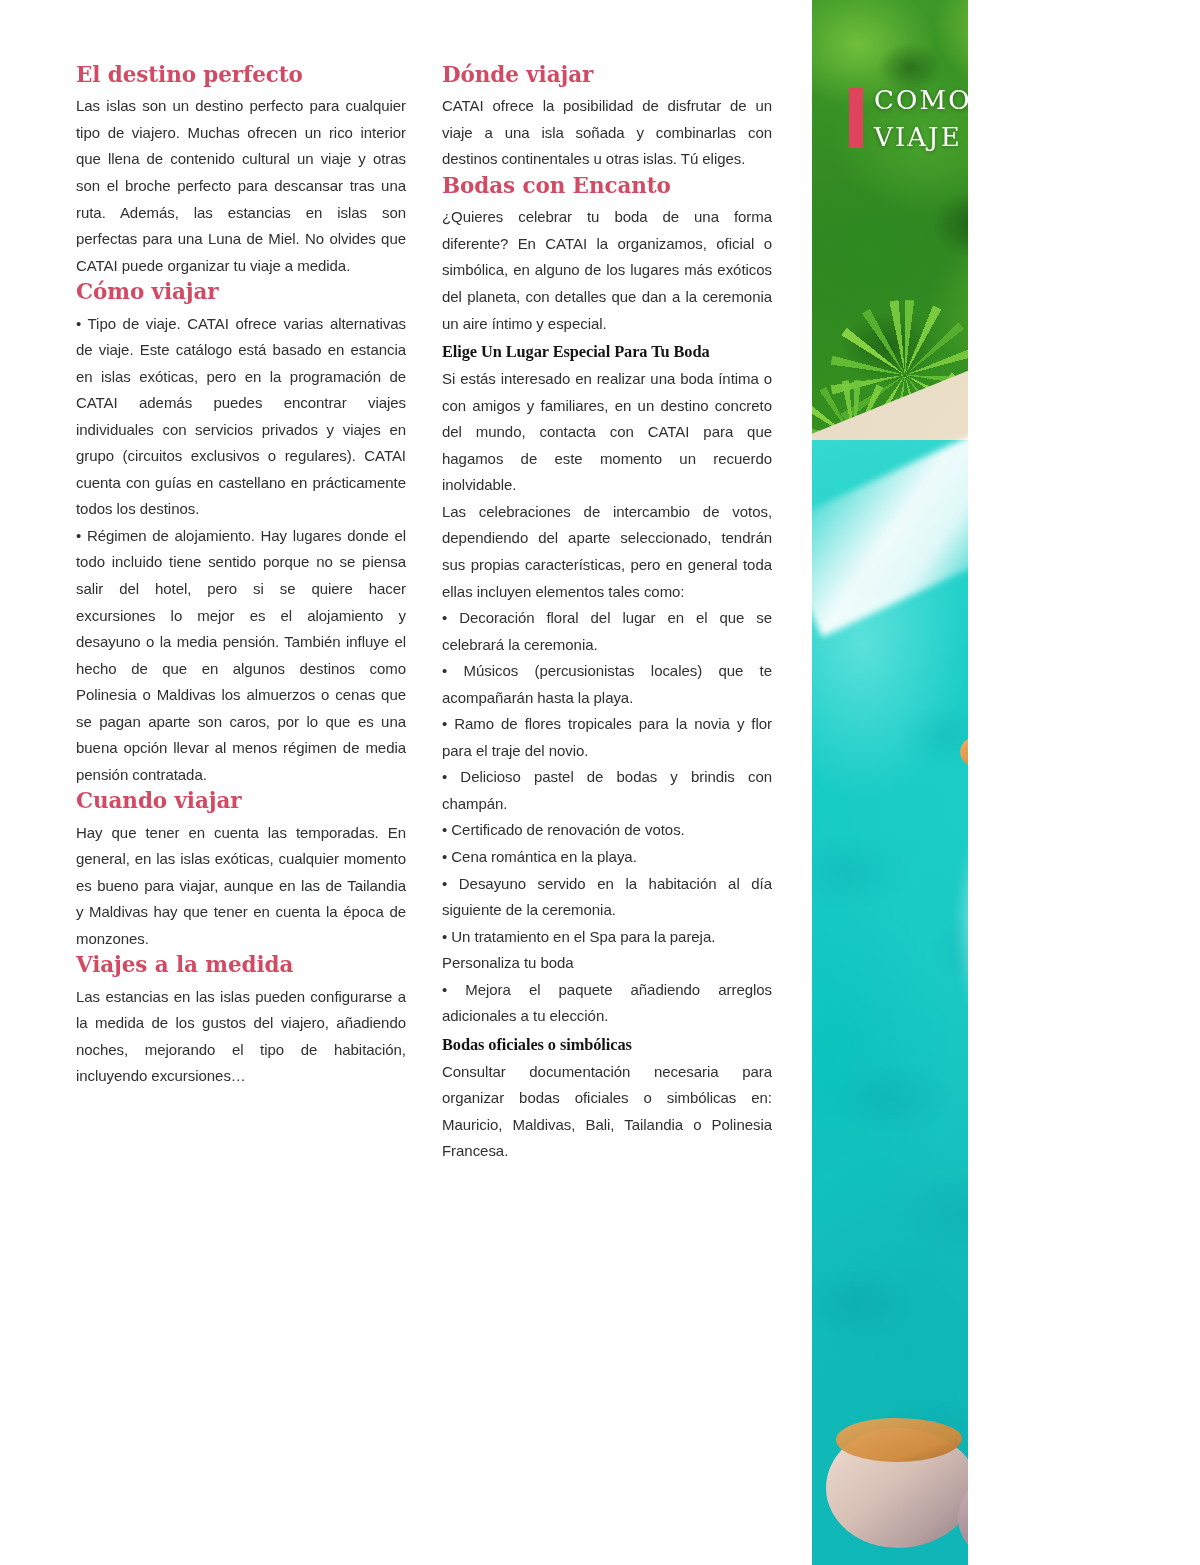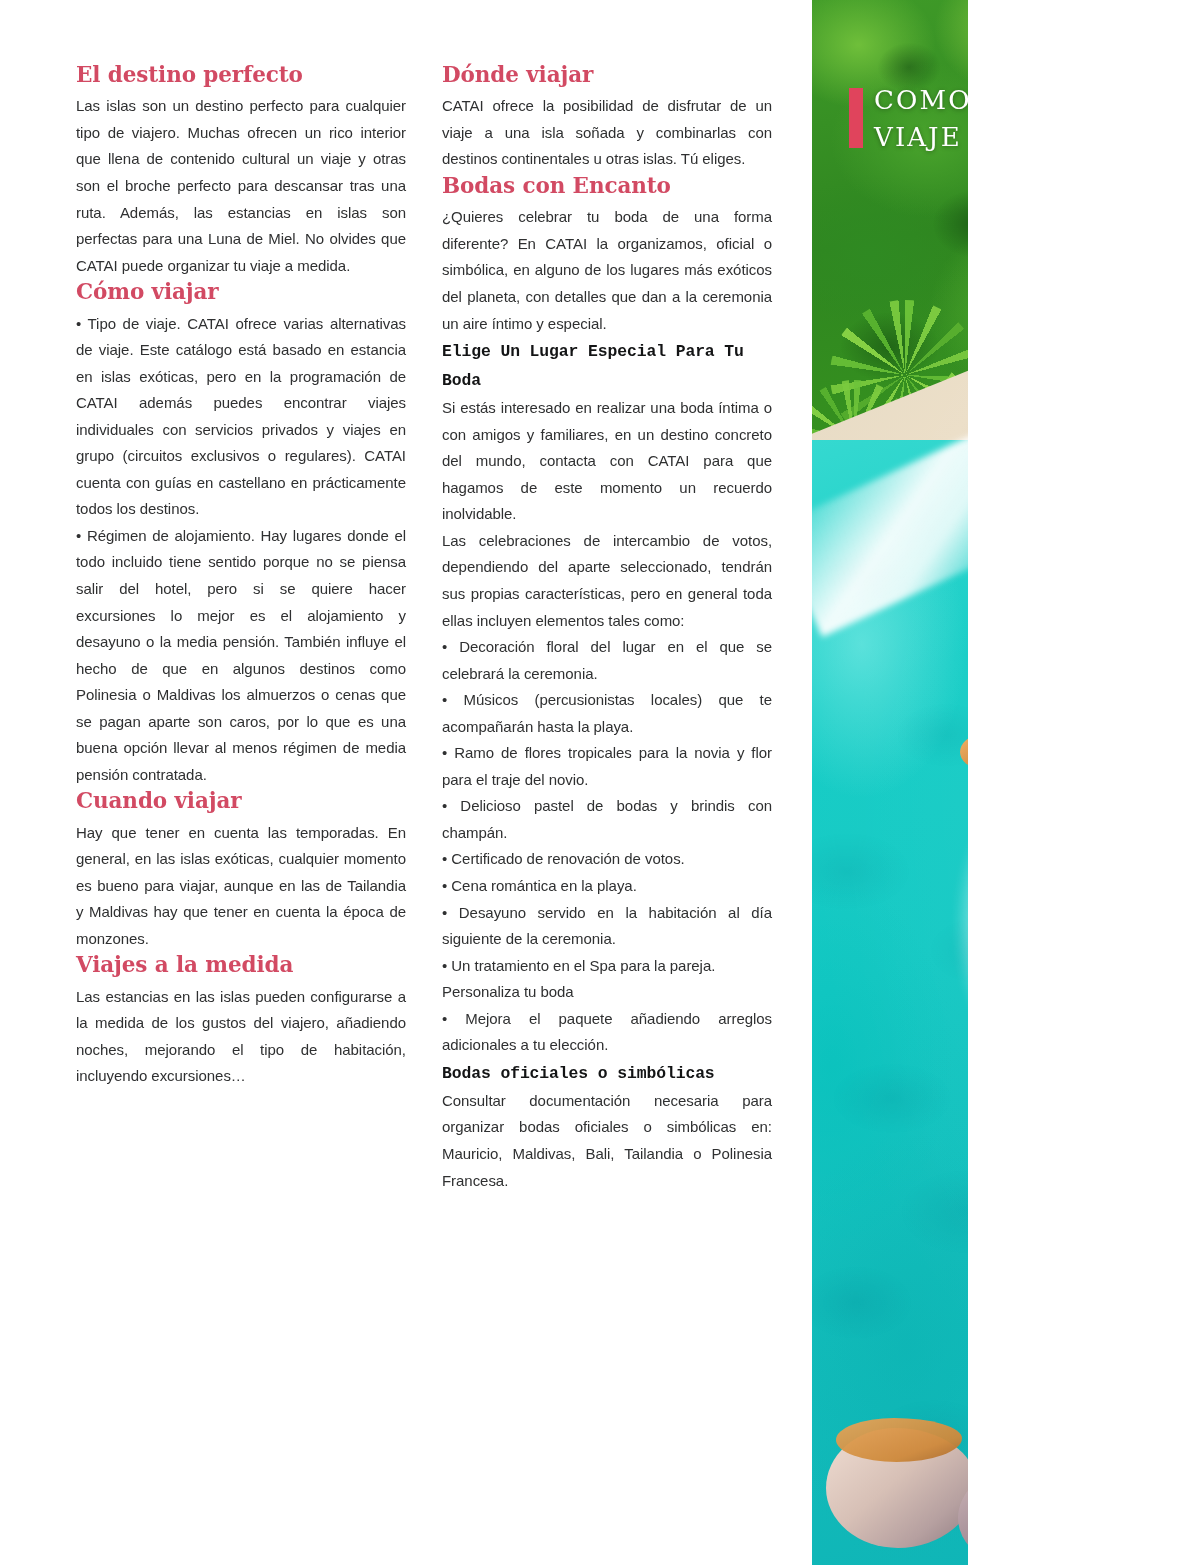--- a/index.html
+++ b/index.html
@@ -53,21 +53,21 @@
     line-height: 1.77;
     color: #2f3031;
     text-align: justify;
     text-justify: inter-word;
     -webkit-hyphens: manual;
     hyphens: manual;
     letter-spacing: -0.05px;
   }
 
   p.sub-bold {
-    font-family: Liberation Mono, monospace;
+    font-family: Liberation Serif, serif;
     font-size: 16.4px;
     line-height: 1.77;
     color: #131415;
     font-weight: 700;
     letter-spacing: -0.1px;
   }
 
   
   .photo {
     position: absolute;

